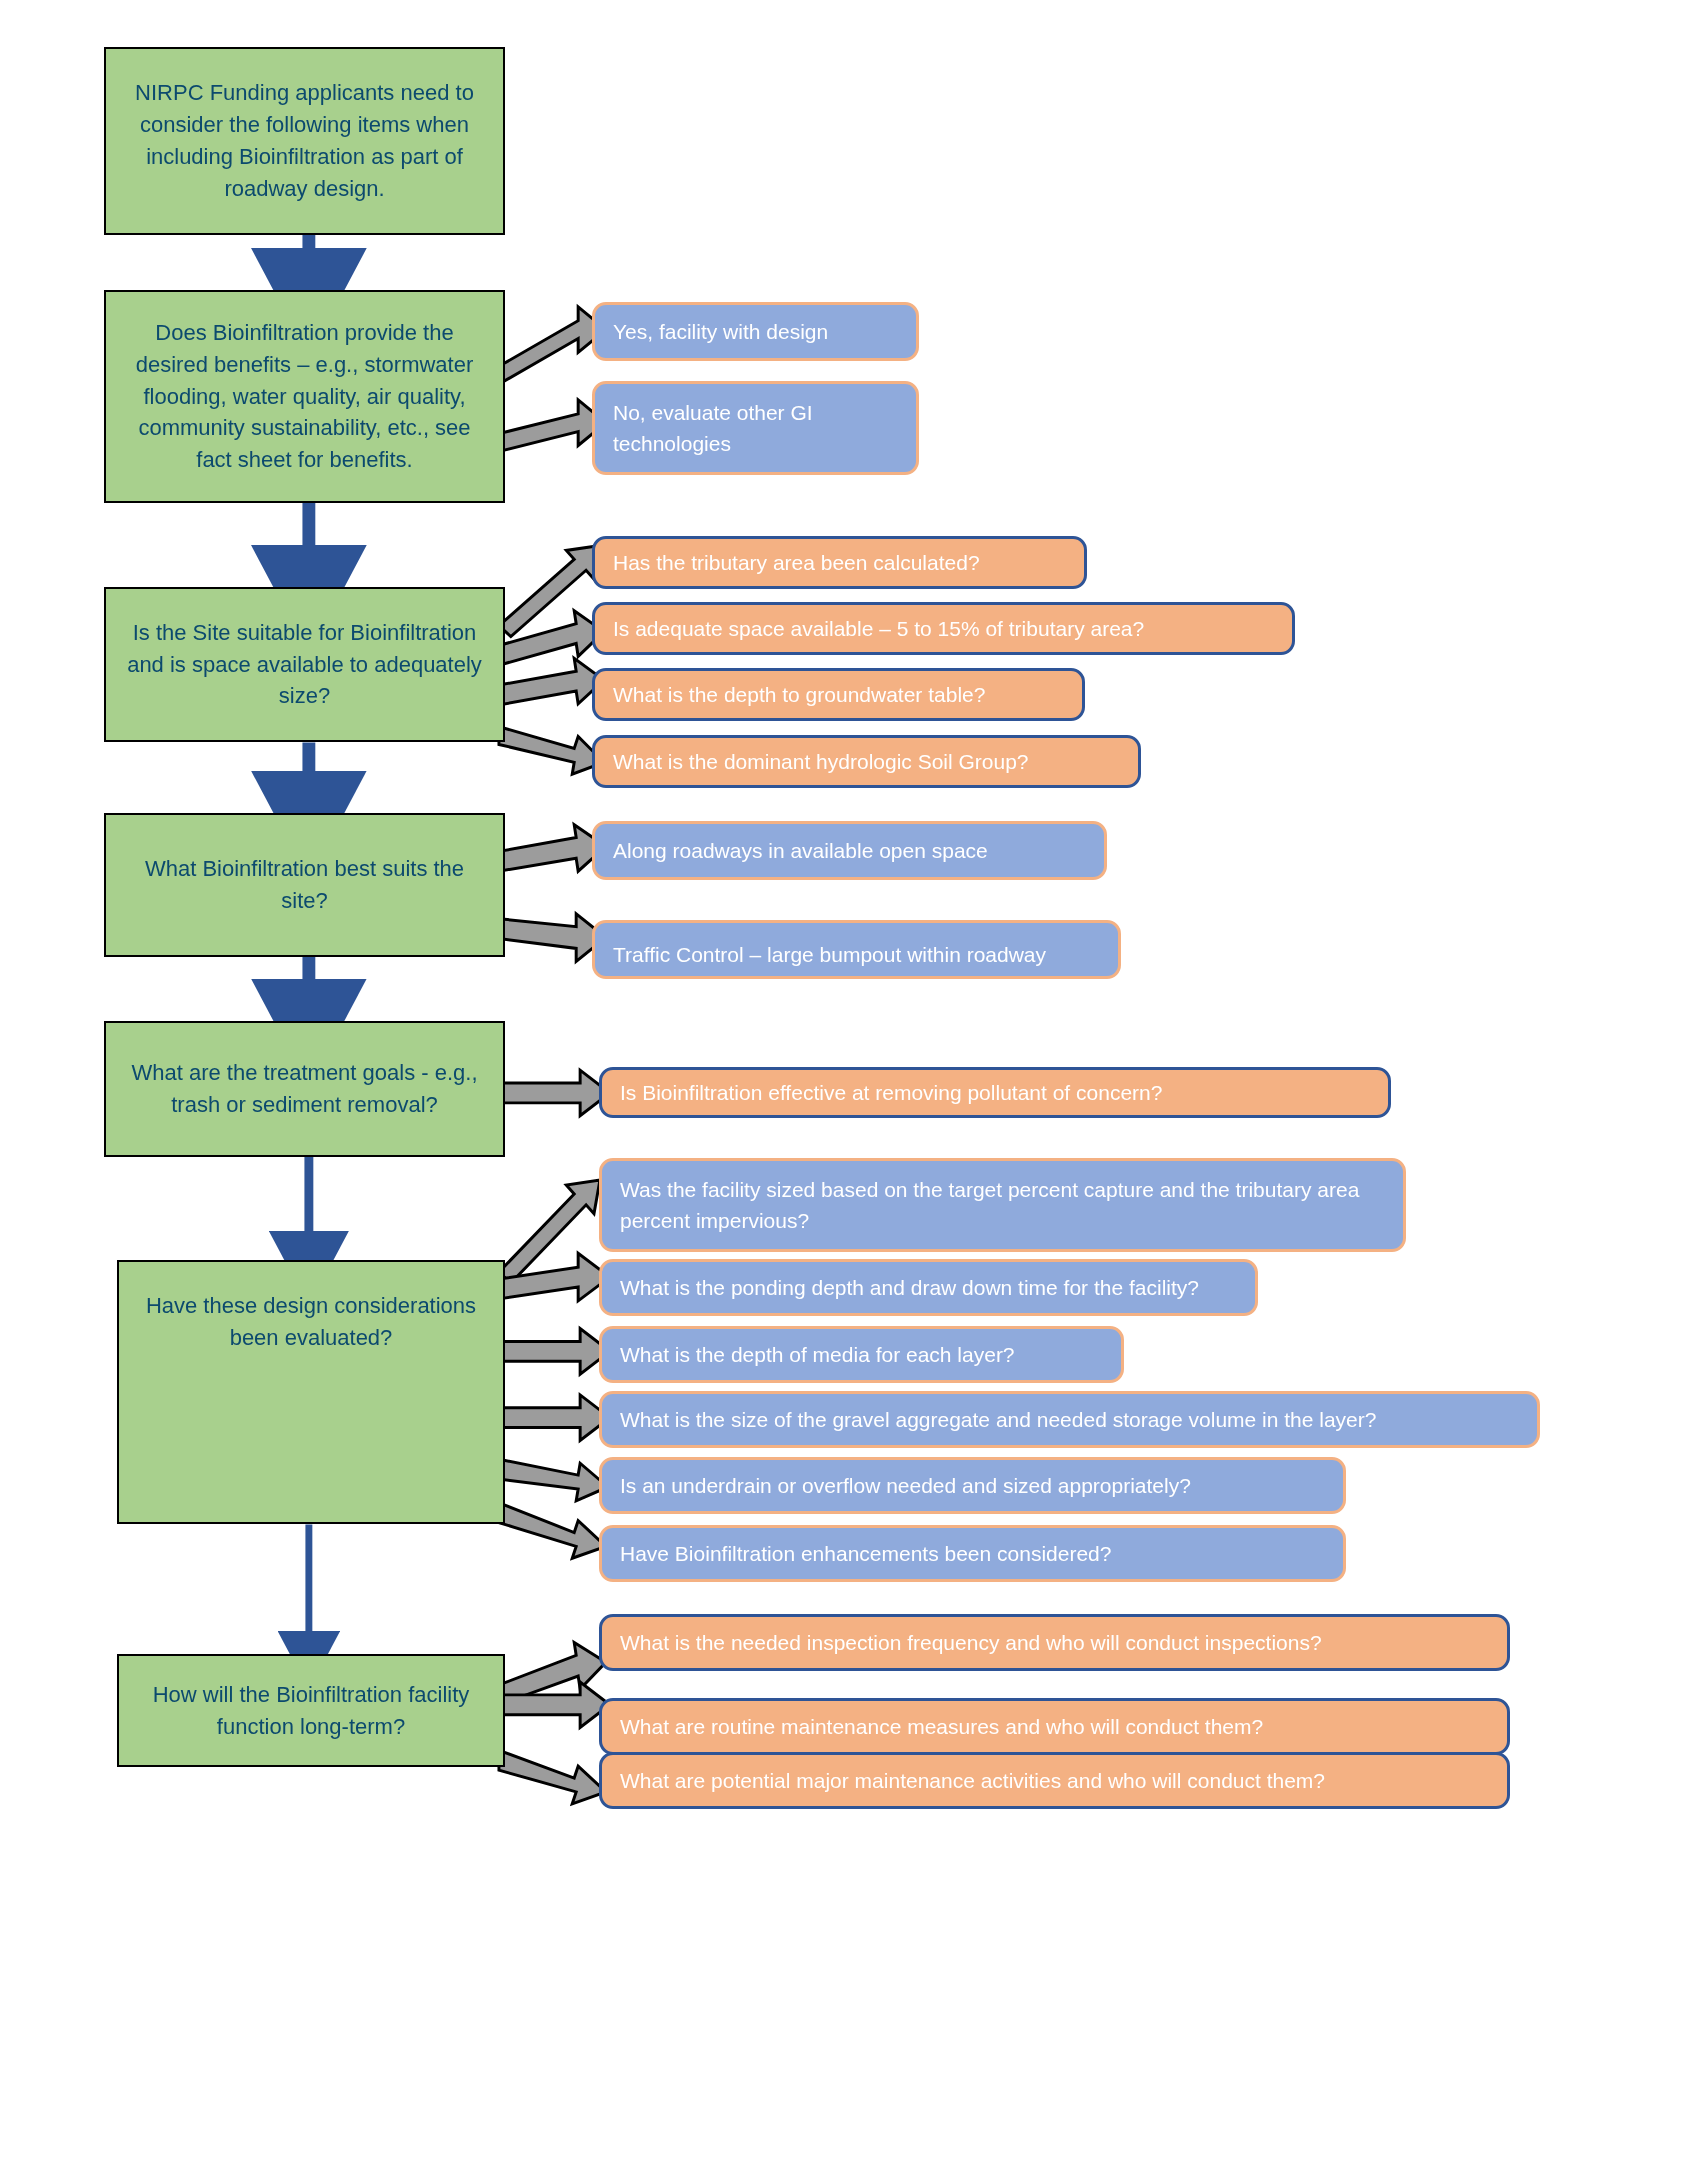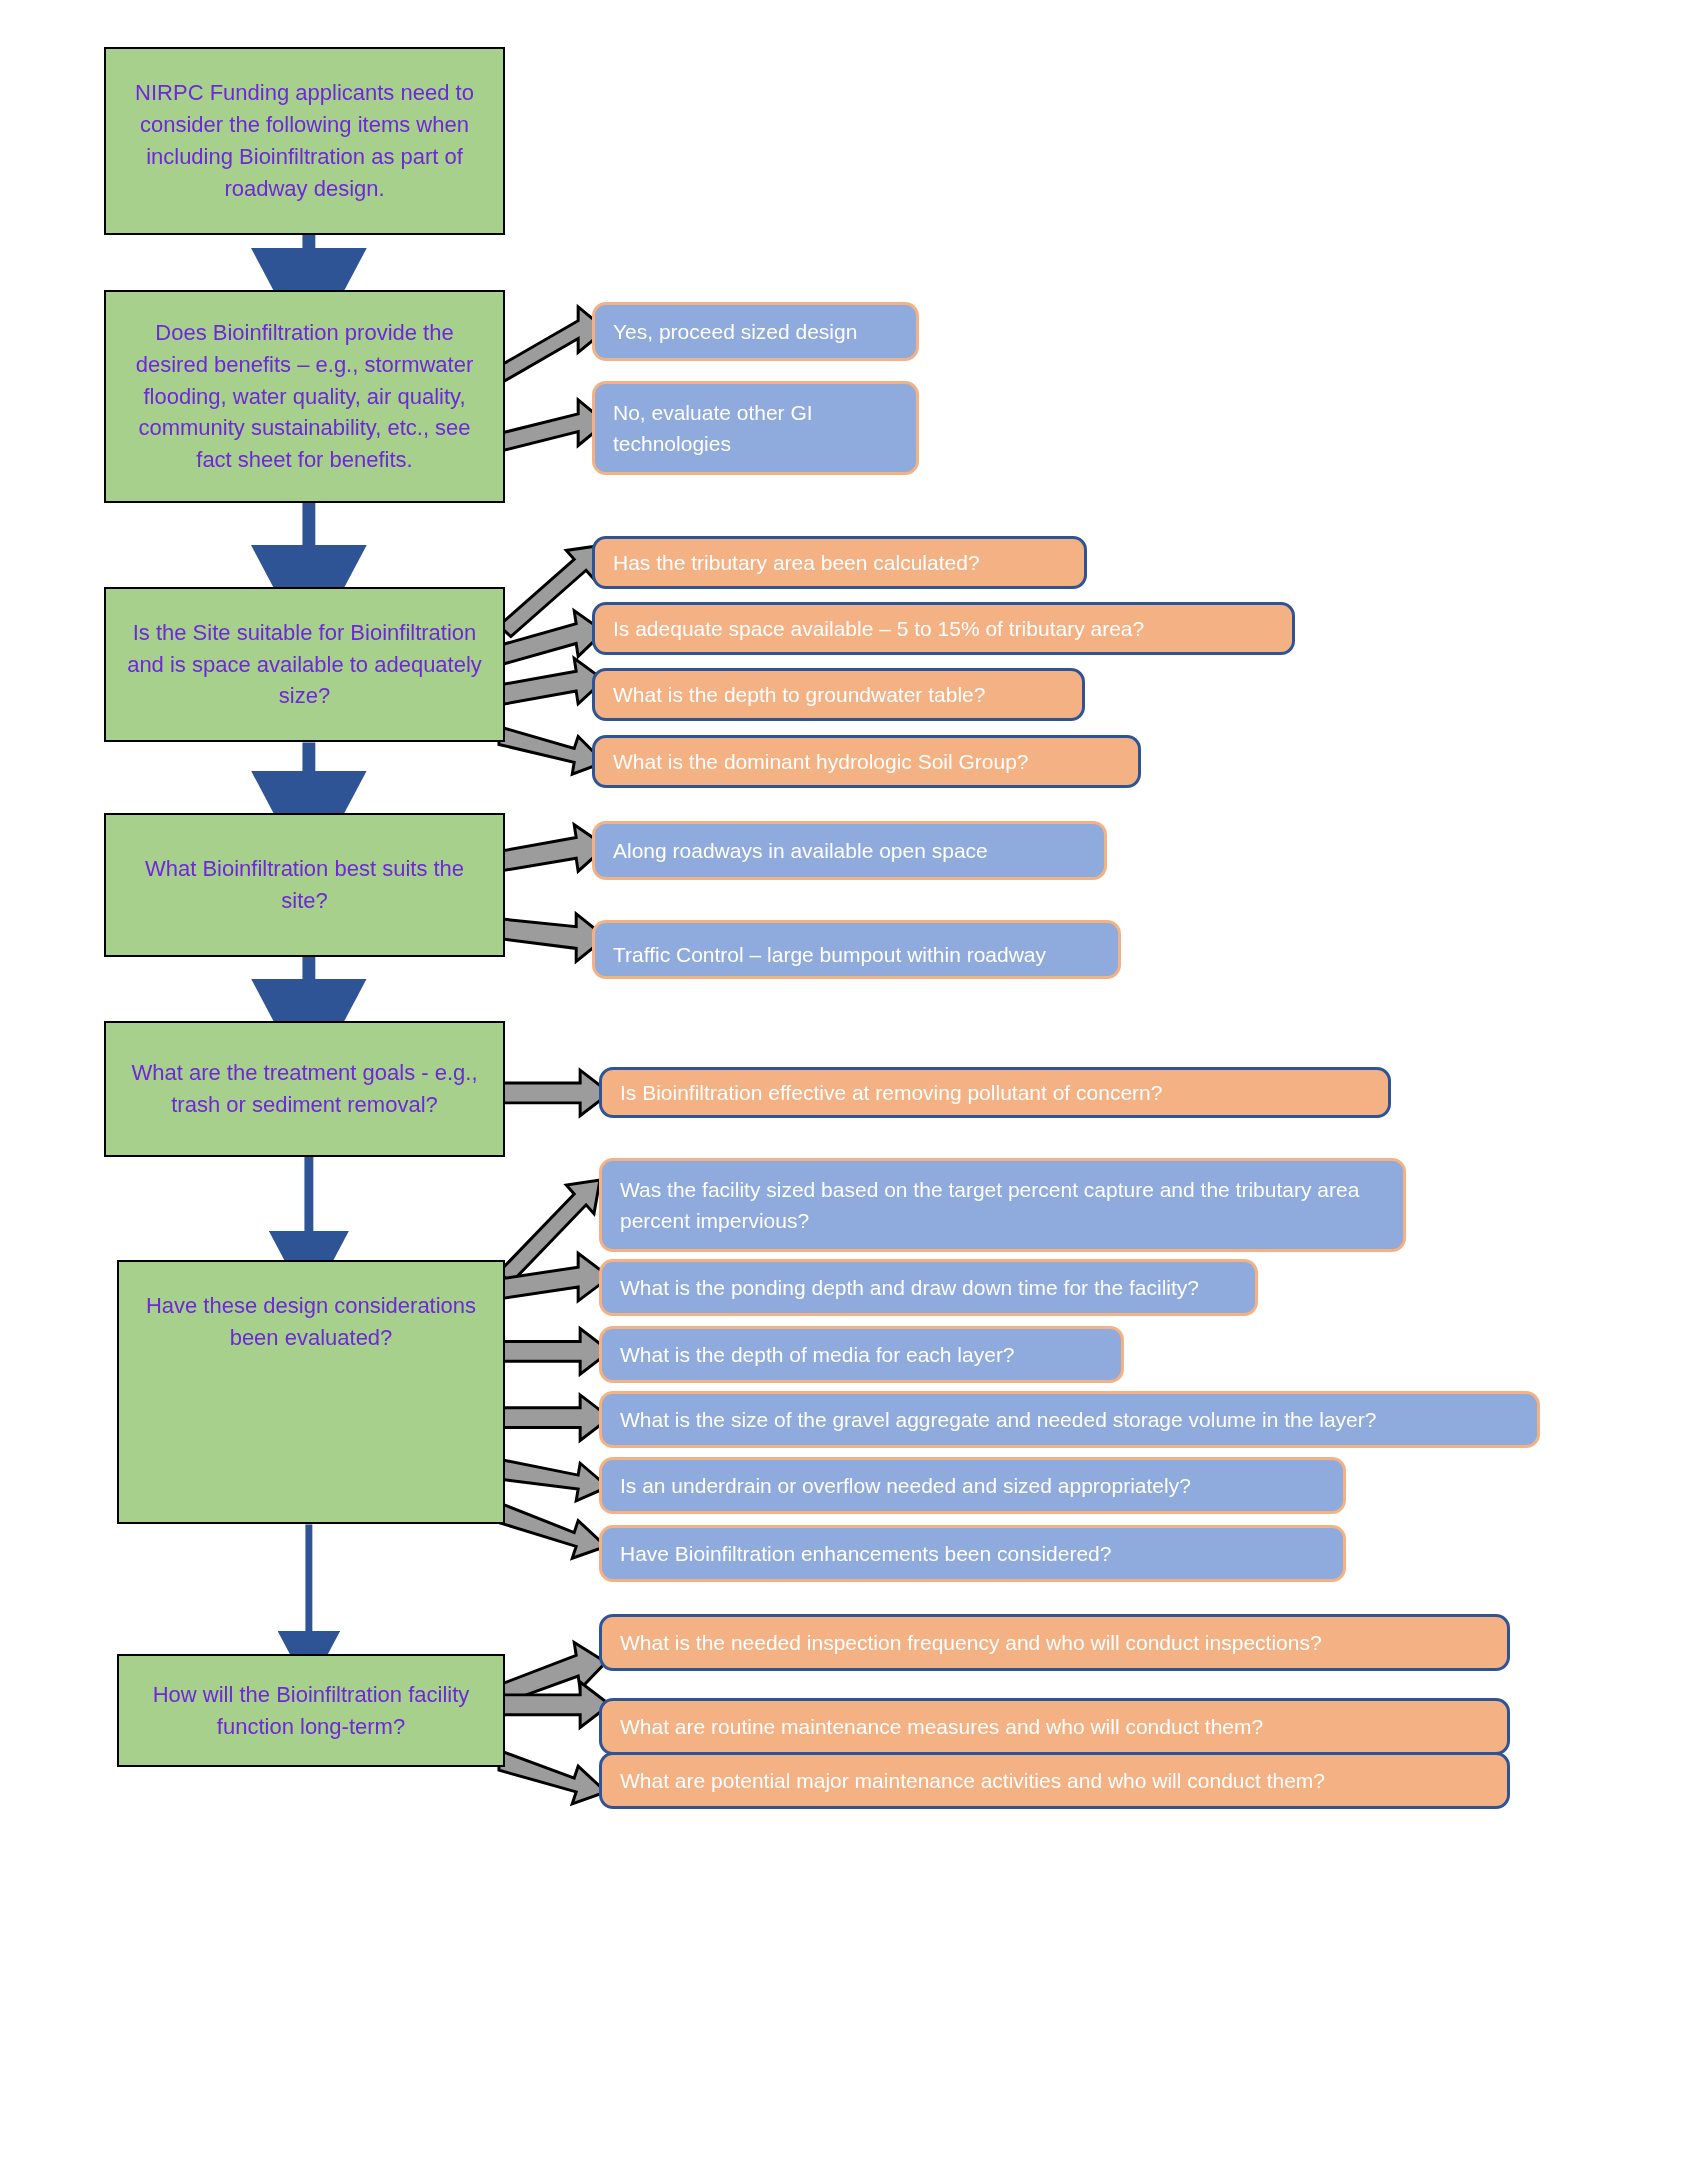--- a/index.html
+++ b/index.html
@@ -23,21 +23,21 @@
   
   .green-box {
     position: absolute;
     background: #a8d08d;
     border: 2px solid #000000;
     box-sizing: border-box;
     display: flex;
     align-items: center;
     justify-content: center;
     text-align: center;
-    color: #6d28d9;
+    color: #0c4a6e;
     font-size: 22px;
     line-height: 1.45;
     padding: 6px 14px;
     z-index: 5;
   }
   .green-box .gtext { display:block; width:100%; }
 
   
   .blue-box {
     position: absolute;
@@ -155,21 +155,21 @@
 
   <div class="green-box" style="left:117px; top:1260px; width:388px; height:264px; align-items:flex-start; padding-top:28px;">
     <span class="gtext">Have these design considerations been evaluated?</span>
   </div>
 
   <div class="green-box" style="left:117px; top:1654px; width:388px; height:113px;">
     <span class="gtext">How will the Bioinfiltration facility function long-term?</span>
   </div>
 
   <div class="blue-box" style="left:592px; top:302px; width:327px; height:59px;">
-    <span class="box-text">Yes, proceed sized design</span>
+    <span class="box-text">Yes, facility with design</span>
   </div>
   <div class="blue-box" style="left:592px; top:381px; width:327px; height:94px;">
     <span class="box-text">No, evaluate other GI technologies</span>
   </div>
 
   <div class="orange-box" style="left:592px; top:536px; width:495px; height:53px;">
     <span class="box-text">Has the tributary area been calculated?</span>
   </div>
   <div class="orange-box" style="left:592px; top:602px; width:703px; height:53px;">
     <span class="box-text">Is adequate space available – 5 to 15% of tributary area?</span>

